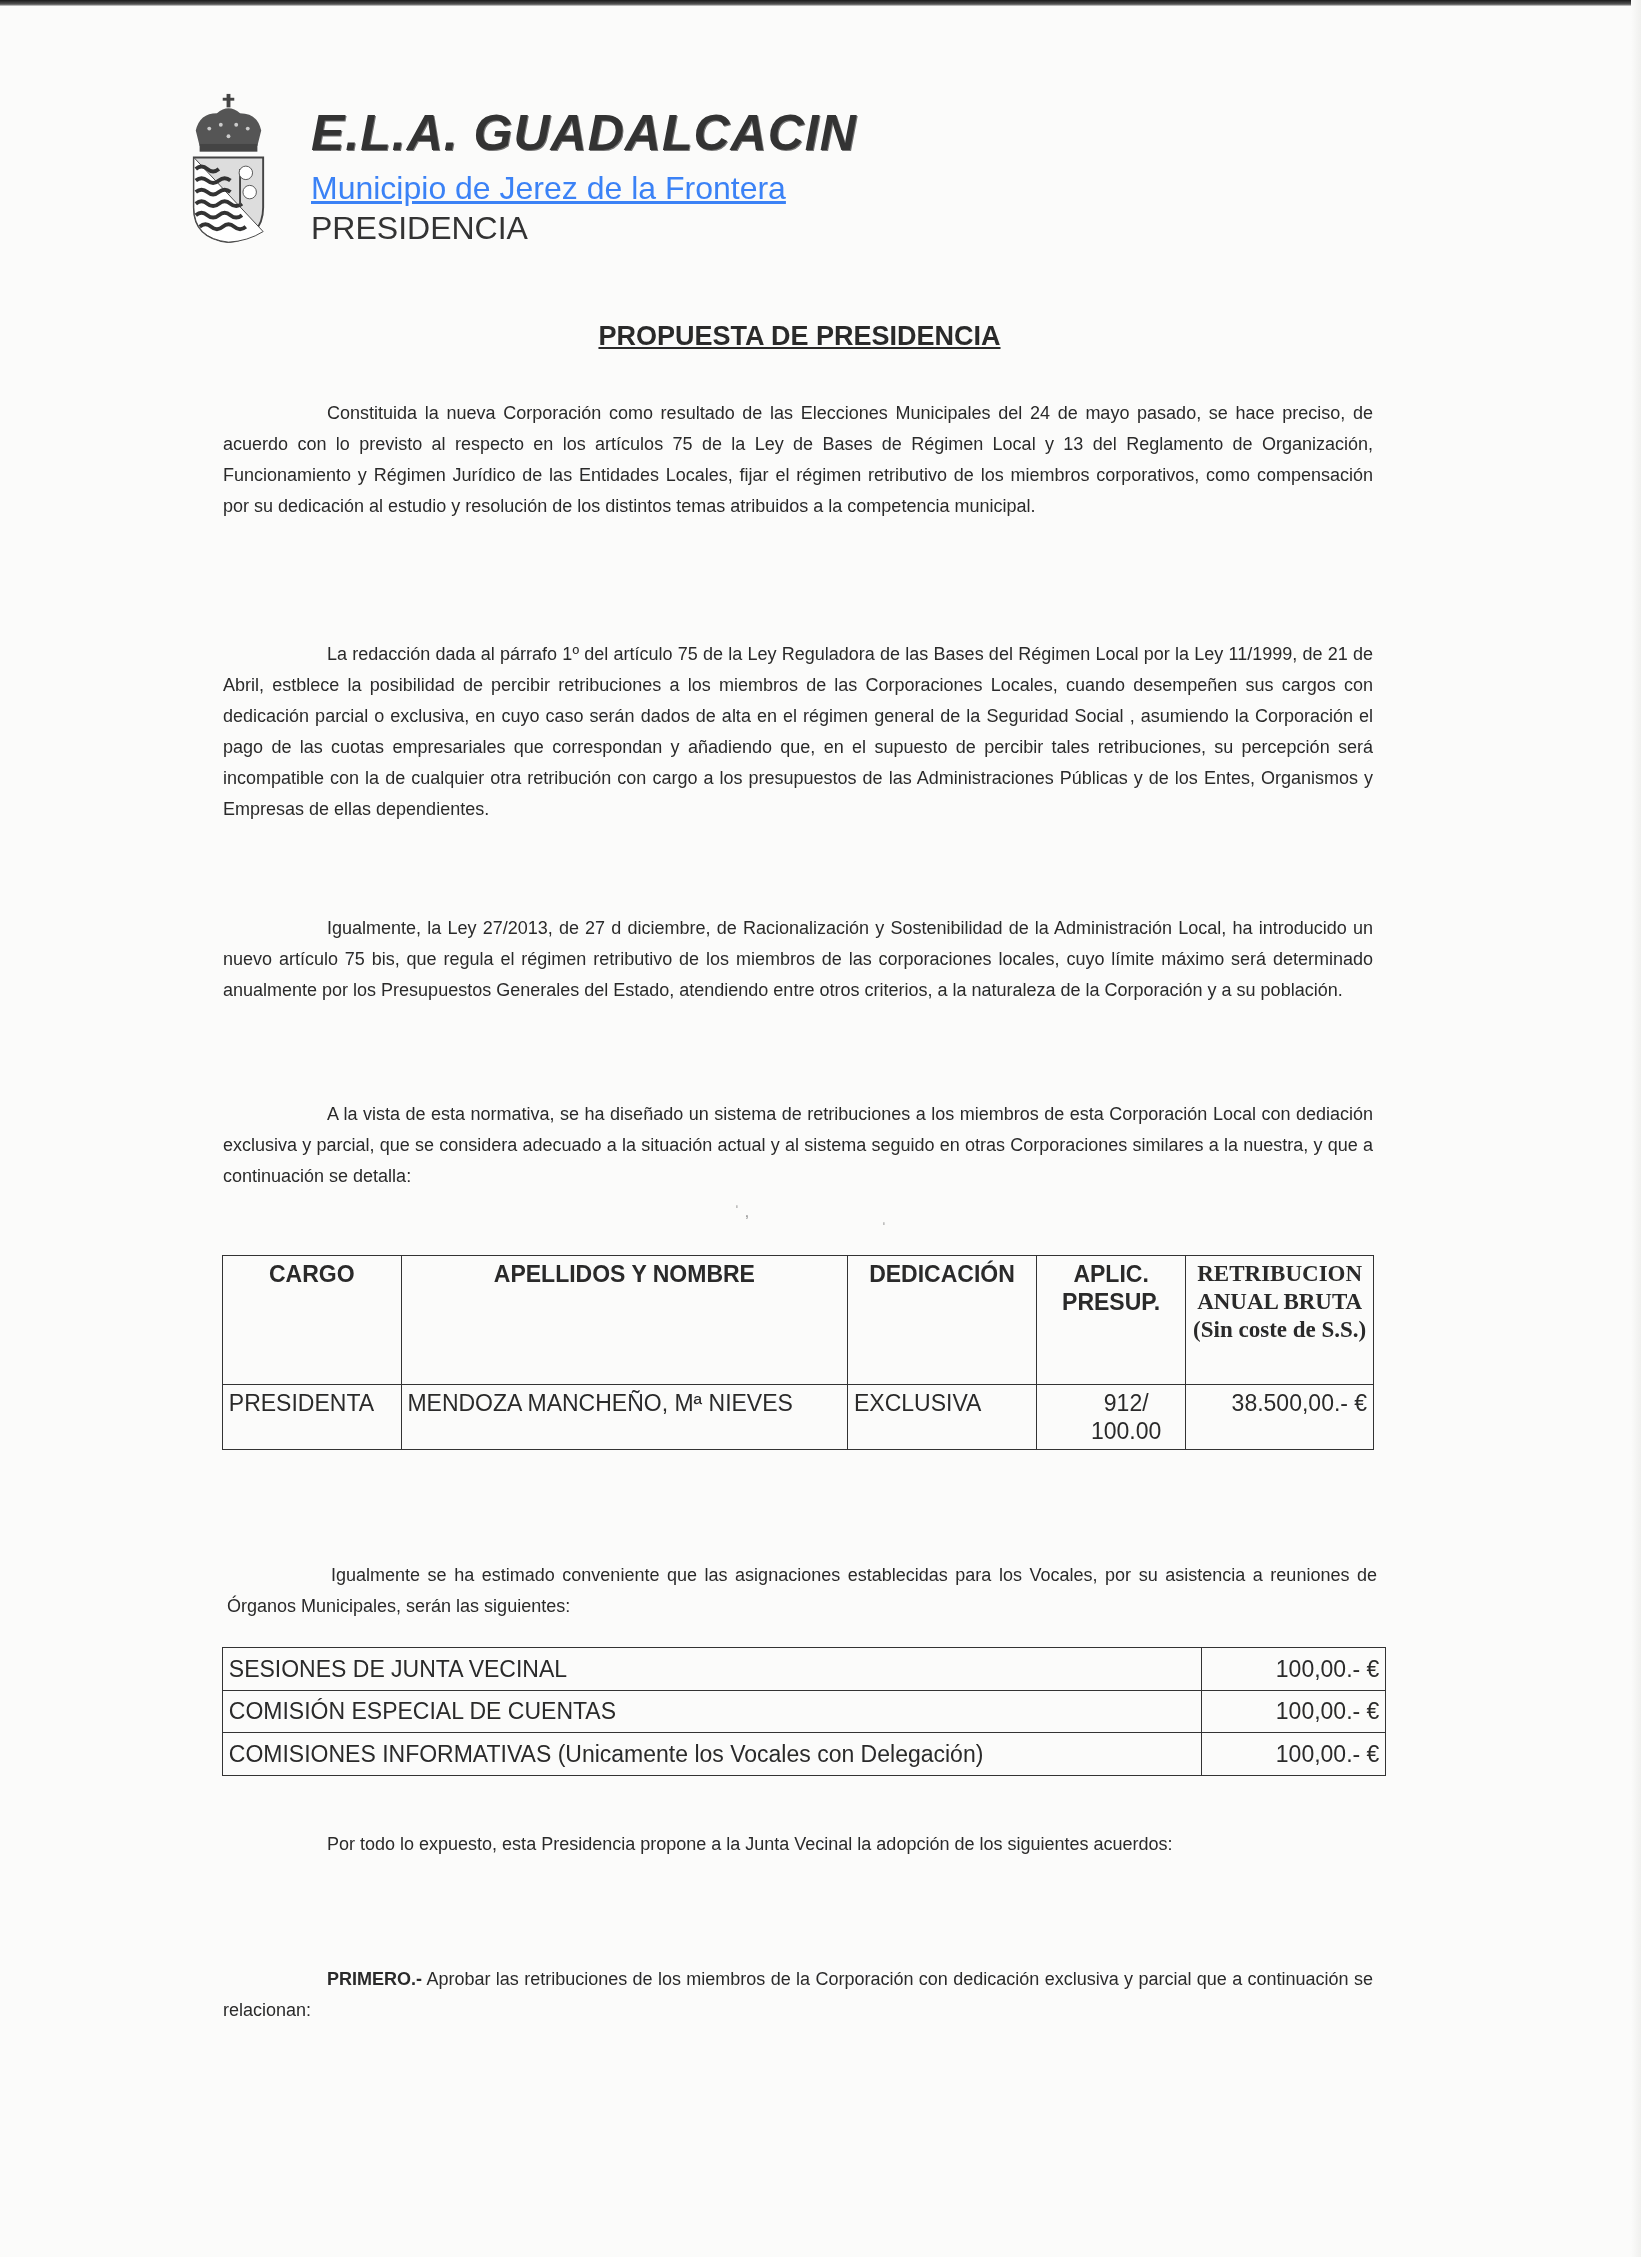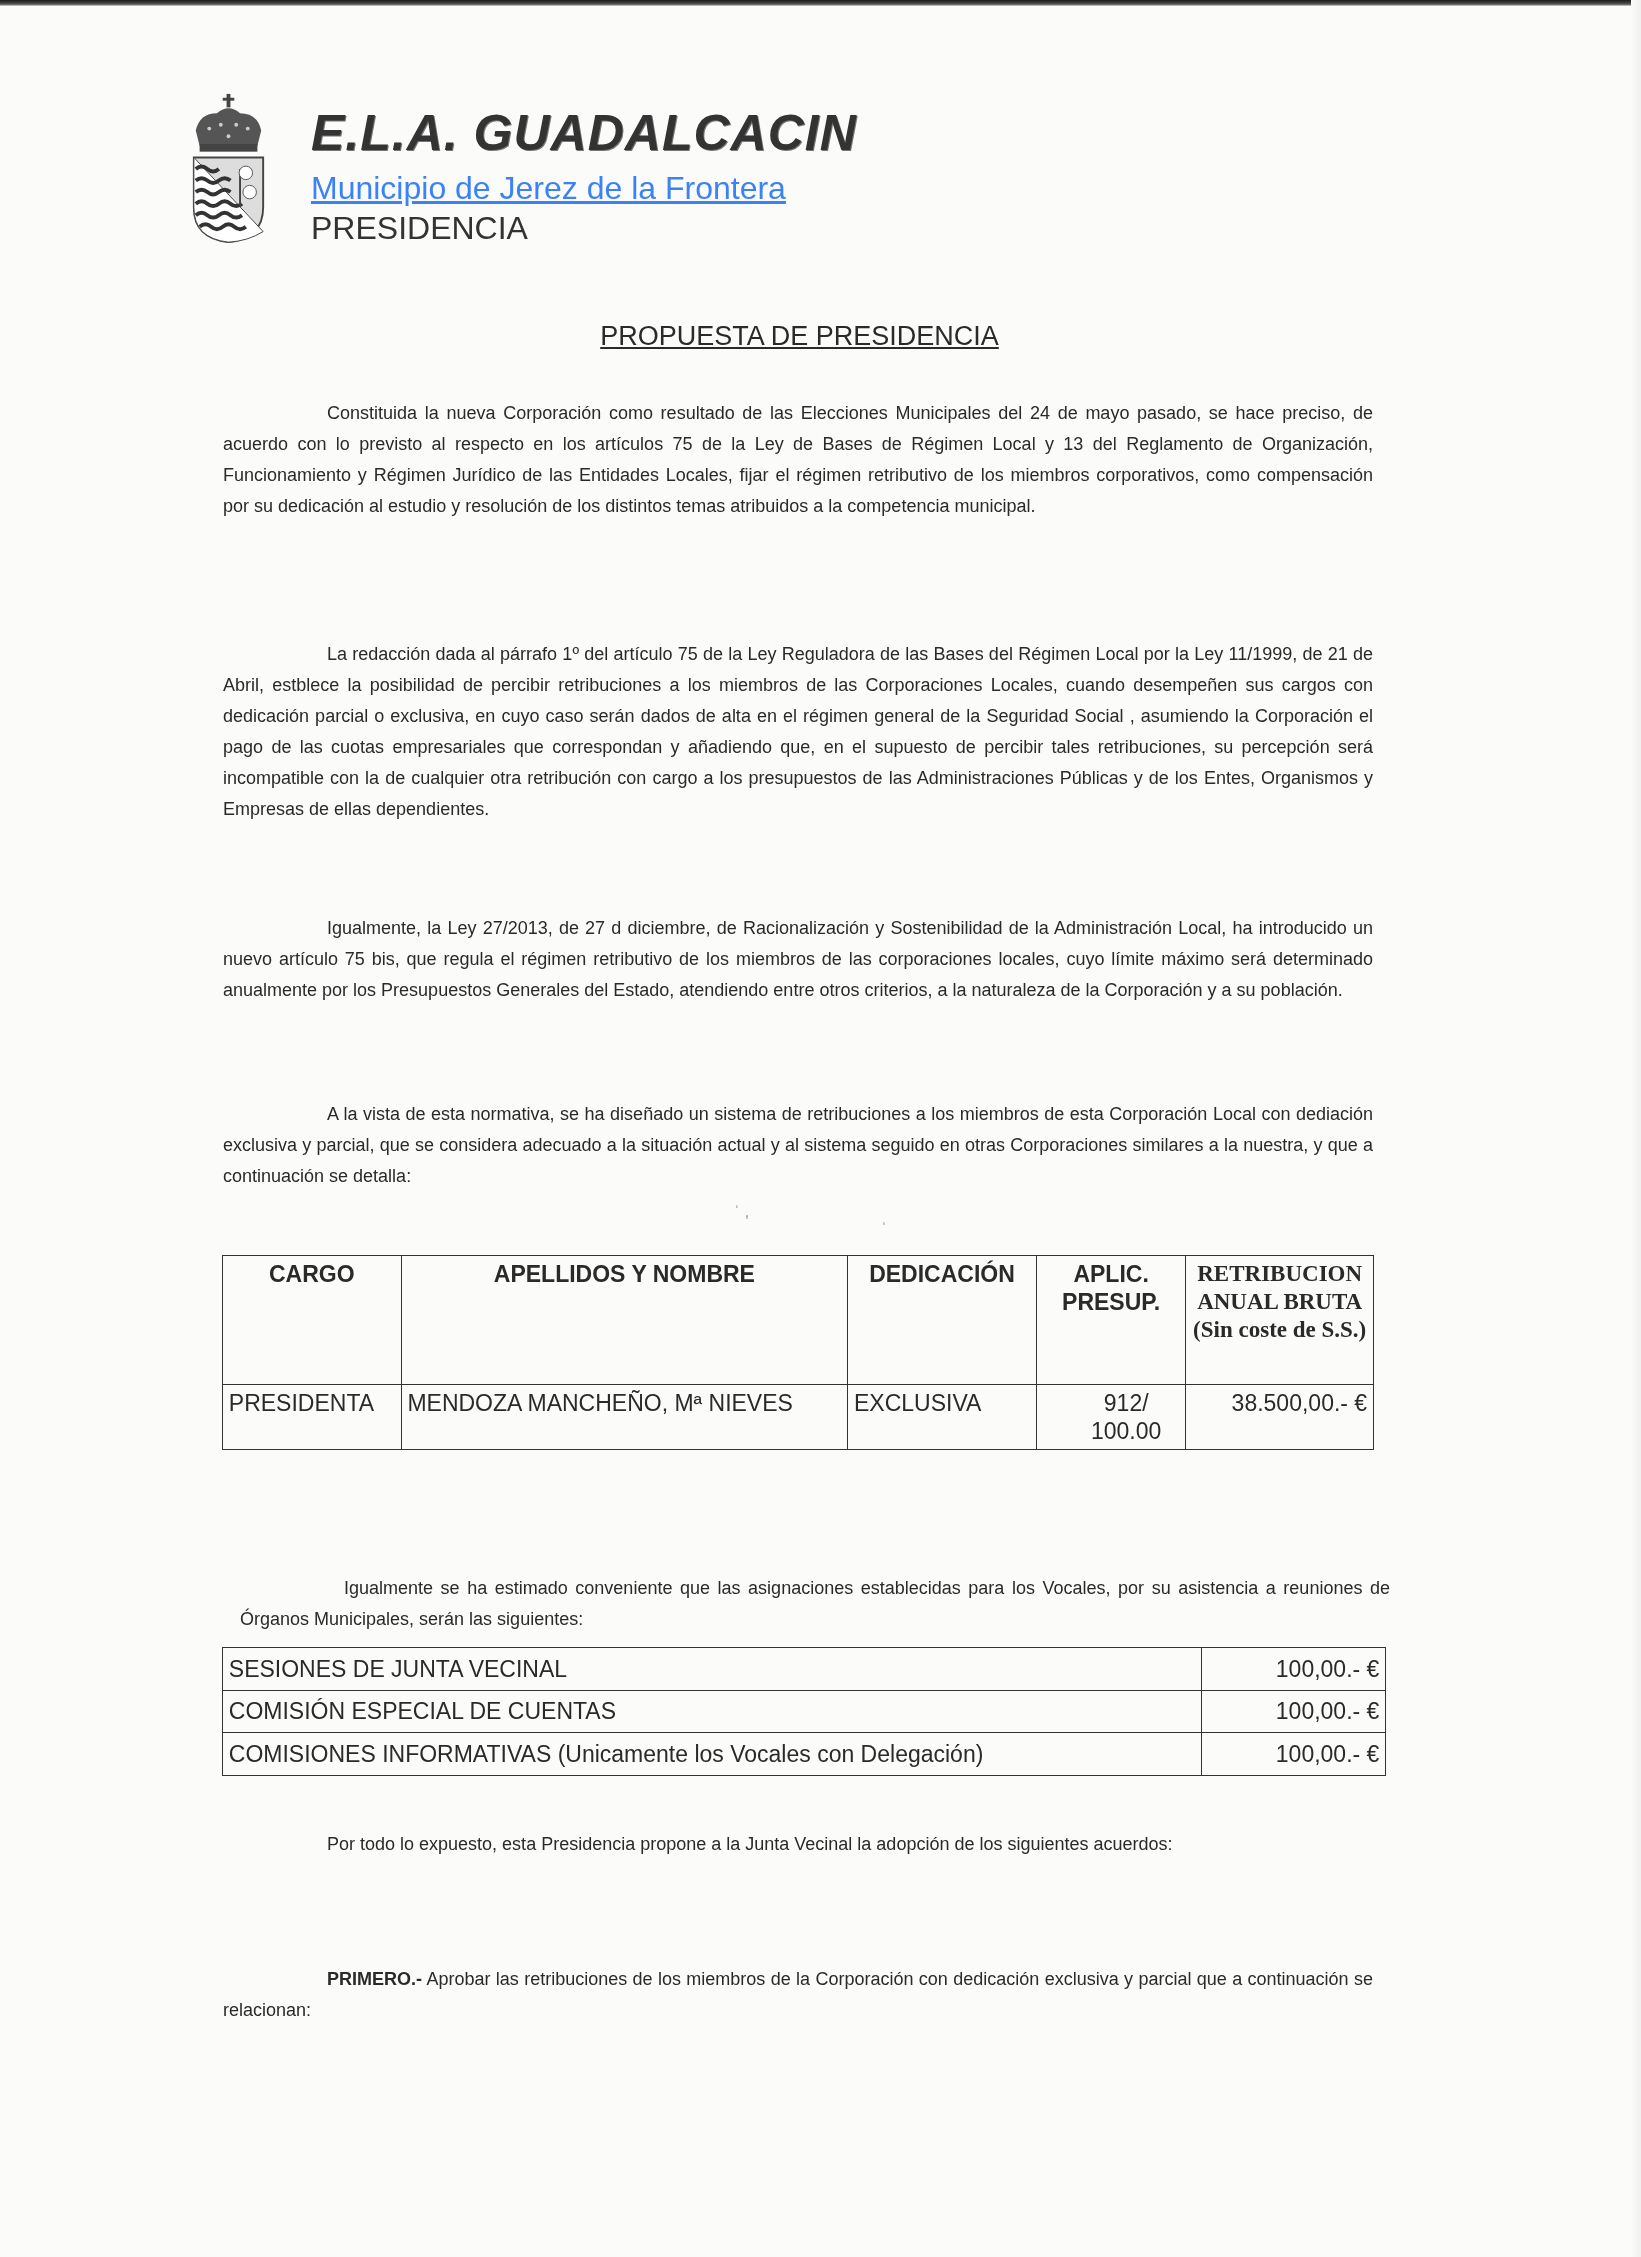--- a/index.html
+++ b/index.html
@@ -33,21 +33,21 @@
     .org-sub {
       position: absolute; left: 311px; top: 170px;
       font-size: 32px; text-decoration: underline; color: #3b82f6;
     }
     .org-dept {
       position: absolute; left: 311px; top: 210px;
       font-size: 32px; color: #333;
     }
     .doc-title {
       position: absolute; left: 0; width: 1599px; top: 321px;
-      text-align: center; font-size: 27px; font-weight: normal;
+      text-align: center; font-size: 27px; font-weight: bold;
     }
     .doc-title span { text-decoration: underline; }
     
     .para {
       position: absolute; left: 223px; width: 1150px;
       font-size: 18px; line-height: 31px;
       text-align: justify; text-indent: 104px;
     }
     .para b { font-weight: bold; }
     
@@ -146,21 +146,21 @@
   <tr class="r1">
     <td>PRESIDENTA</td>
     <td>MENDOZA MANCHEÑO, Mª NIEVES</td>
     <td>EXCLUSIVA</td>
     <td class="ctr">912/ 100.00</td>
     <td class="num">38.500,00.- €</td>
   </tr>
 </tbody>
   </table>
 
-<p class="para" style="top:1556px; margin:17px;">Igualmente se ha estimado conveniente que las asignaciones establecidas para los Vocales, por su asistencia a reuniones de Órganos Municipales, serán las siguientes:</p>
+<p class="para" style="top:1556px; margin:4px;">Igualmente se ha estimado conveniente que las asignaciones establecidas para los Vocales, por su asistencia a reuniones de Órganos Municipales, serán las siguientes:</p>
 
 <table class="tbl2">
   <tbody>
       <tr>
     <td class="d1">SESIONES DE JUNTA VECINAL</td>
     <td class="d2">100,00.- €</td>
   </tr>
   <tr>
     <td class="d1">COMISIÓN ESPECIAL DE CUENTAS</td>
     <td class="d2">100,00.- €</td>

